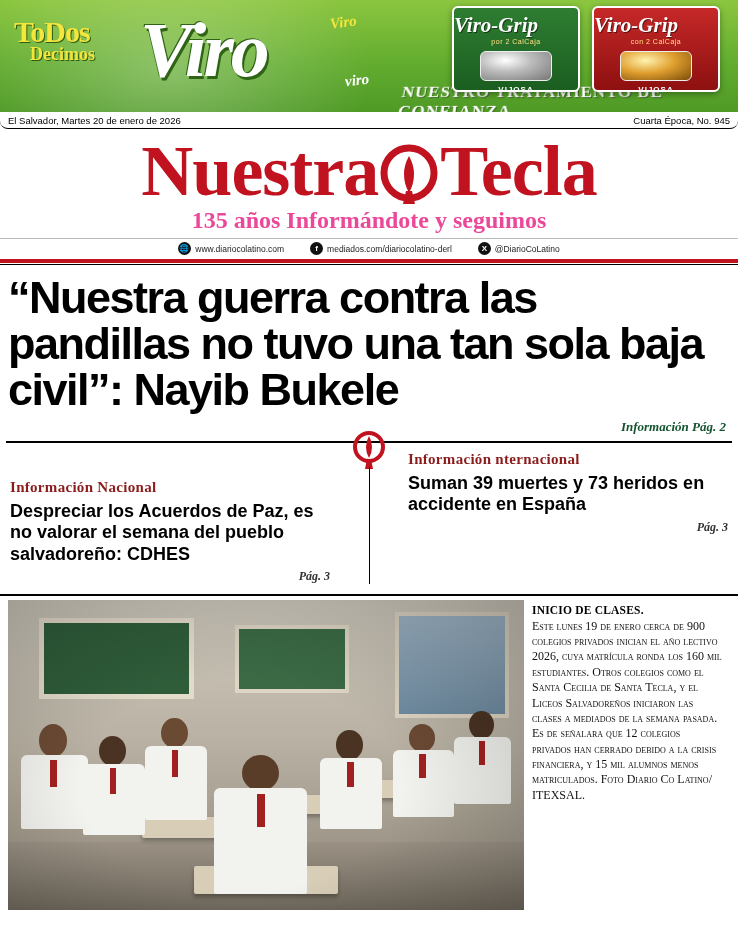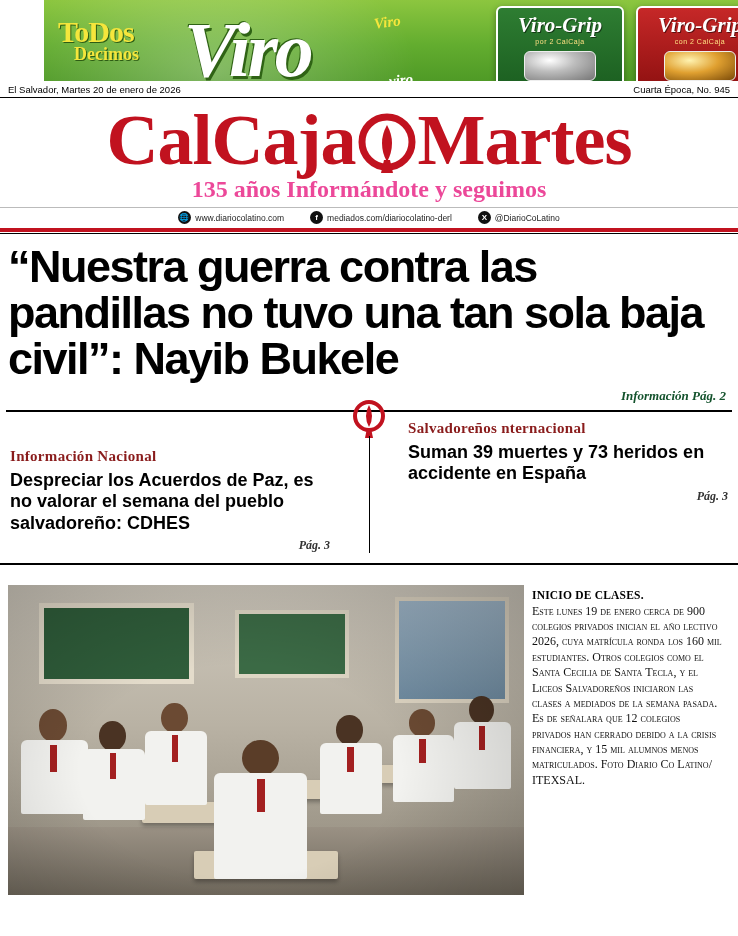--- a/index.html
+++ b/index.html
@@ -8,24 +8,23 @@
     height: 936px;
     background: #ffffff;
     font-family: "Liberation Sans", sans-serif;
     overflow: hidden;
   }
   .page { position: relative; width: 738px; height: 936px; background: #fff; }
 
   
   .ad-banner {
     position: relative;
-    height: 81px;
+    height: 112px;
     background: linear-gradient(180deg,#8cc63f 0%,#63ad2f 55%,#4f9a26 100%);
     overflow: hidden;
-    margin-left: 44px;
   }
   .ad-banner:before {
     content:"";
     position:absolute; left:-40px; top:-60px; width:420px; height:260px;
     background: radial-gradient(ellipse at center, rgba(255,255,255,0.28) 0%, rgba(255,255,255,0) 68%);
   }
   .ad-todos {
     position:absolute; left:14px; top:18px; width:130px;
     color:#f5e63c; font-family:"Liberation Serif", serif; font-weight:bold;
     line-height:0.92; text-shadow:1px 1px 0 #2d5c14;
@@ -58,38 +57,39 @@
     position:absolute; top:6px; width:128px; height:86px; border-radius:6px;
     background: linear-gradient(180deg,#2e7d32 0%,#1b5e20 100%);
     border:2px solid #ffffff;
     box-shadow: 0 2px 6px rgba(0,0,0,0.35);
     overflow:hidden;
   }
   .ad-box.b1 { left:452px; }
   .ad-box.b2 { left:592px; background: linear-gradient(180deg,#c62828 0%,#8e1010 100%); }
   .ad-box .bt {
     color:#fff; font-family:"Liberation Serif", serif; font-weight:bold; font-style:italic;
-    font-size:21px; text-align:center; margin-top:5px; text-shadow:1px 1px 0 rgba(0,0,0,.5);
+    font-size:21px; margin-top:5px; text-shadow:1px 1px 0 rgba(0,0,0,.5);
   }
   .ad-box .bs { color:#ffe082; font-size:7px; text-align:center; letter-spacing:.5px; }
   .ad-box .pill {
     margin:6px auto 0; width:72px; height:30px; border-radius:6px;
     background: radial-gradient(ellipse at 35% 30%, #ffffff 0%, #bdbdbd 40%, #757575 100%);
     border:1px solid #eee;
   }
   .ad-box.b2 .pill { background: radial-gradient(ellipse at 35% 30%, #fff3b0 0%, #e0a030 45%, #7a4a08 100%); }
   .ad-box .brand {
     margin-top:4px; text-align:center; color:#fff; font-size:8px; font-weight:bold; letter-spacing:1px;
   }
 
   
   .datebar {
     display:flex; justify-content:space-between; align-items:center;
     padding:3px 8px 2px; font-size:9.5px; color:#000;
     border-bottom:1px solid #000;
+    border-radius:8px;
   }
 
   
   .masthead { position:relative; text-align:center; padding-top:8px; }
   .masthead-title {
     font-family:"Liberation Serif", serif; font-weight:bold;
     font-size:72px; color:#c1121f; letter-spacing:-1px; line-height:0.95;
     display:flex; justify-content:center; align-items:center; gap:2px;
   }
   .q-mark {
@@ -150,21 +150,21 @@
   .sec-divider {
     position:absolute; left:50%; top:-16px; transform:translateX(-50%);
     width:34px; height:58px;
   }
   .sec-vline {
     position:absolute; left:50%; top:24px; bottom:6px; width:1px; background:#000;
   }
 
   
   .bottom {
-    display:flex; gap:8px; padding:20px 8px 8px; border-top:2px solid #000; margin-top:4px;
+    display:flex; gap:8px; padding:4px 8px 8px; border-top:2px solid #000; margin-top:4px;
   }
   .photo {
     position:relative; width:516px; height:310px; overflow:hidden;
     background:#6b6257;
   }
   .cap-col { width:190px; }
   .cap-title {
     font-family:"Liberation Serif", serif; font-weight:bold; font-size:11.5px;
     color:#000; letter-spacing:.2px;
   }
@@ -215,29 +215,29 @@
     </div>
   </div>
 
   <div class="datebar">
     <span>El Salvador, Martes 20 de enero de 2026</span>
     <span>Cuarta Época, No. 945</span>
   </div>
 
   <div class="masthead">
     <div class="masthead-title">
-      <span>CalCaja</span>
+      <span>Nuestra</span>
       <span class="q-mark">
         <svg width="58" height="62" viewBox="0 0 58 62">
           <circle cx="29" cy="29" r="25" fill="none" stroke="#c1121f" stroke-width="7"></circle>
           <path d="M29 12 q-5 9 -5 18 q0 10 5 19 q5 -9 5 -19 q0 -9 -5 -18z" fill="#c1121f"></path>
           <path d="M26 47 l6 0 l3 13 l-12 0 z" fill="#c1121f"></path>
         </svg>
       </span>
-      <span>Martes</span>
+      <span>Tecla</span>
     </div>
     <div class="masthead-sub">135 años Informándote y seguimos</div>
 
     <div class="social-row">
       <span class="social-item">
         <span class="social-ic">🌐</span>
         <span>www.diariocolatino.com</span>
       </span>
       <span class="social-item">
         <span class="social-ic">f</span>
@@ -266,21 +266,21 @@
     </div>
     <div class="sec-vline"></div>
 
     <div class="sec-col left">
       <div class="sec-kicker">Información Nacional</div>
       <div class="sec-text">Despreciar los Acuerdos de Paz, es no valorar el semana del pueblo salvadoreño: CDHES</div>
       <div class="sec-page">Pág.  3</div>
     </div>
 
     <div class="sec-col right">
-      <div class="sec-kicker">Salvadoreños nternacional</div>
+      <div class="sec-kicker">Información nternacional</div>
       <div class="sec-text">Suman 39 muertes y 73 heridos en accidente en España</div>
       <div class="sec-page">Pág. 3</div>
     </div>
   </div>
 
   <div class="bottom">
     <div class="photo">
       <div class="cl-wall"></div>
       <div class="cl-board"></div>
       <div class="cl-board2"></div>

